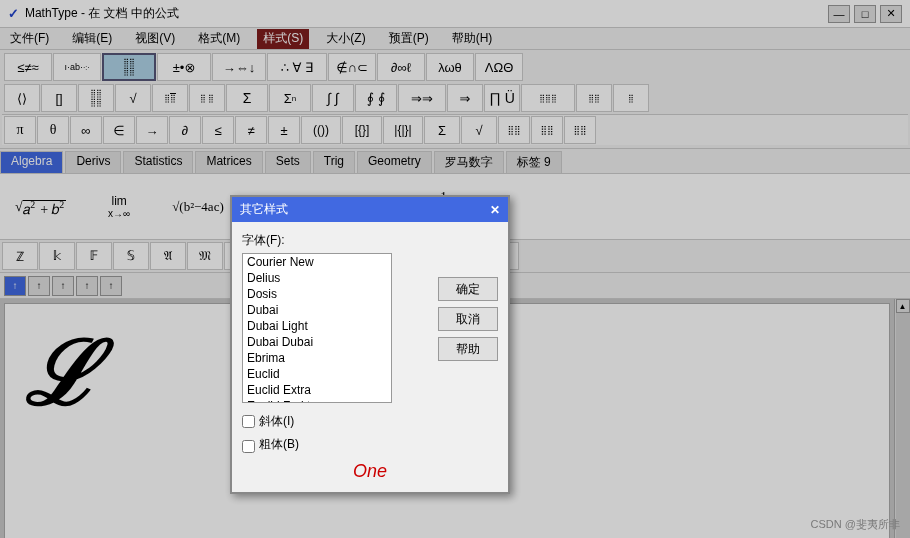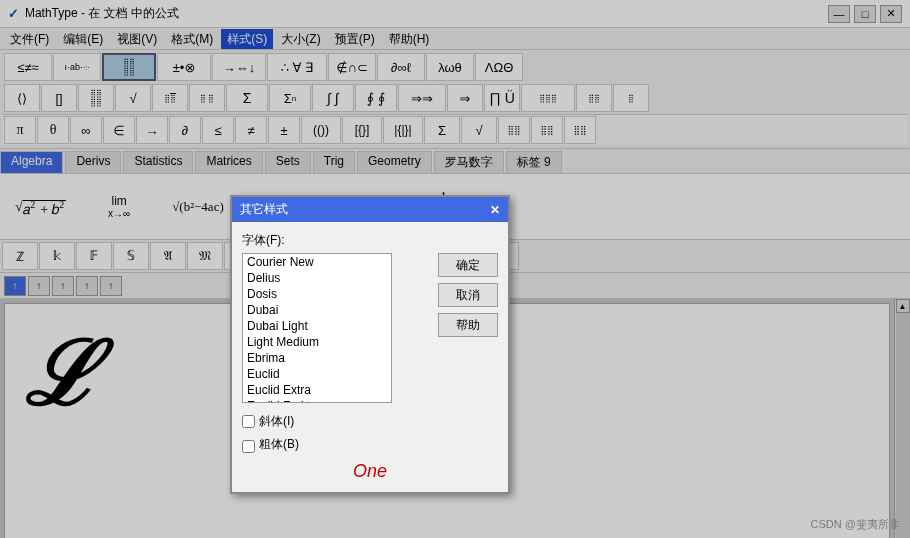--- a/index.html
+++ b/index.html
@@ -18,34 +18,34 @@
     }
     #titlebar-left { display: flex; align-items: center; gap: 6px; }
     #titlebar-right { display: flex; gap: 4px; }
     .title-btn { width: 22px; height: 18px; border: 1px solid #999; background: #e1e1e1; font-size: 11px; display: flex; align-items: center; justify-content: center; cursor: pointer; }
 
     
     #menubar {
       background: #f0f0f0;
       height: 22px;
       display: flex;
-      align-items: flex-end;
+      align-items: center;
       padding: 0 4px;
       border-bottom: 1px solid #ccc;
-      gap: 2px;
+      gap: 11px;
     }
     .menu-item {
       padding: 2px 6px;
       cursor: pointer;
       font-size: 12px;
       height: 20px;
       display: flex;
       align-items: center;
     }
-    .menu-item.active { background: #1d4ed8; color: white; }
+    .menu-item.active { background: #7f1d1d; color: white; }
 
     
     #toolbar {
       background: #f0f0f0;
       border-bottom: 1px solid #ccc;
       padding: 2px;
     }
 
     
     .symbol-row {
@@ -248,20 +248,21 @@
 
     .font-item {
       padding: 1px 4px;
       cursor: pointer;
     }
 
     #dialog-buttons {
       display: flex;
       flex-direction: column;
       gap: 6px;
+      margin-top: 24px;
     }
 
     .dialog-btn {
       width: 60px;
       height: 24px;
       border: 1px solid #999;
       background: #e0e0e0;
       cursor: pointer;
       font-size: 12px;
       display: flex;
@@ -494,21 +495,21 @@
       <div id="dialog-label" style="font-size:12px; margin-bottom:4px;">字体(F):</div>
       <div id="dialog-content" style="display:flex; gap:8px;">
 
         <div id="font-list-container" style="flex:1;">
           <div id="font-list" style="width:150px; height:150px; border:1px solid #999; background:white; overflow:hidden; font-size:12px;">
           <div class="font-item">Courier New</div>
               <div class="font-item">Delius</div>
               <div class="font-item">Dosis</div>
               <div class="font-item">Dubai</div>
               <div class="font-item">Dubai Light</div>
-              <div class="font-item">Light Medium</div>
+              <div class="font-item">Dubai Dubai</div>
               <div class="font-item">Ebrima</div>
               <div class="font-item">Euclid</div>
               <div class="font-item">Euclid Extra</div>
               <div class="font-item">Euclid Fraktur</div>
             </div>
         </div>
 
         <div id="dialog-buttons" style="display:flex; flex-direction:column; gap:6px;">
           <button class="dialog-btn" style="width:60px; height:24px; border:1px solid #999; background:#e0e0e0; cursor:pointer; font-size:12px;">确定</button>
           <button class="dialog-btn" style="width:60px; height:24px; border:1px solid #999; background:#e0e0e0; cursor:pointer; font-size:12px;">取消</button>

